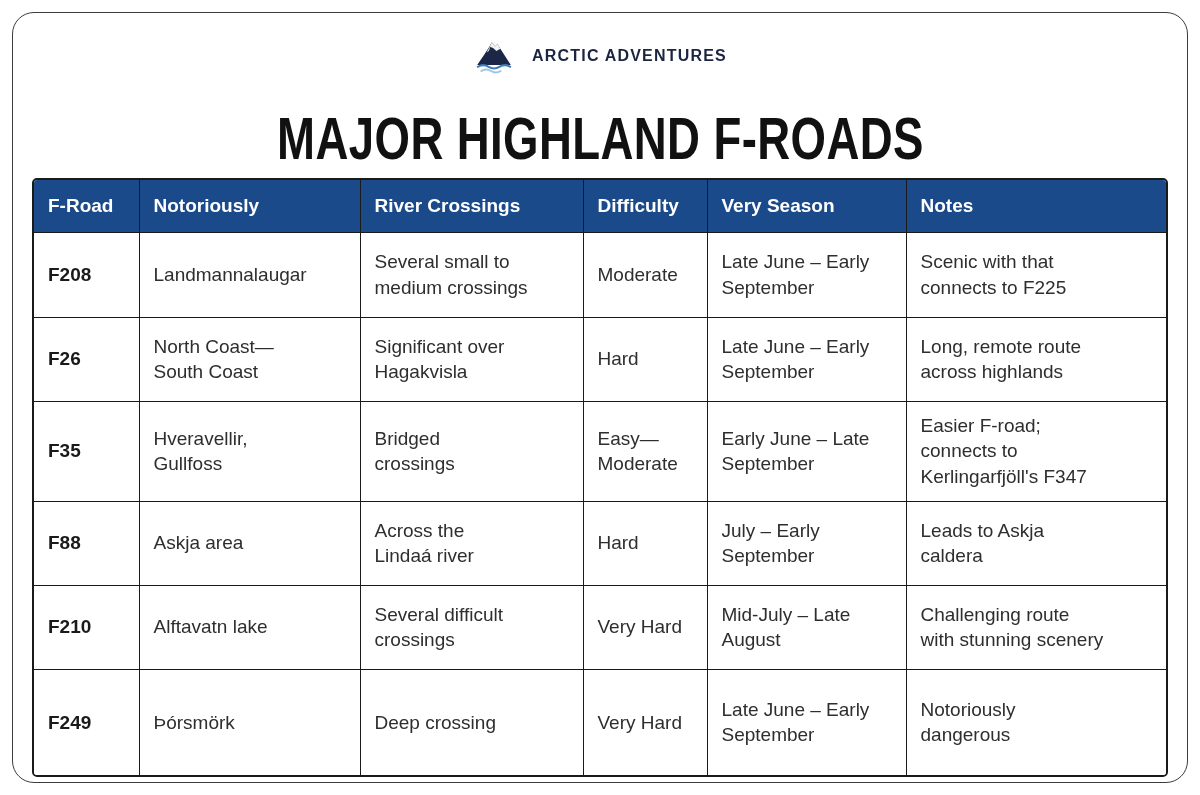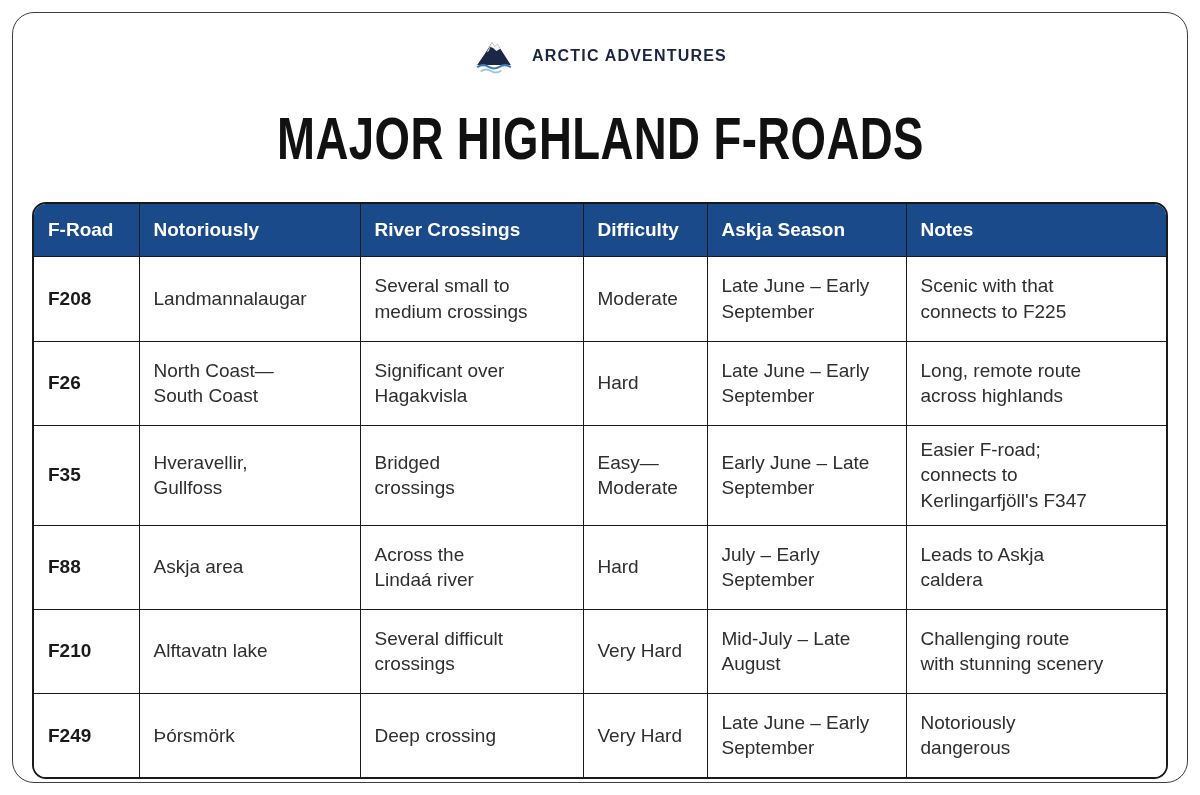--- a/index.html
+++ b/index.html
@@ -7,31 +7,31 @@
   .card{position:absolute;left:12px;top:12px;right:12px;bottom:12px;
         border:1.5px solid #3d3d3d;border-radius:22px;background:#ffffff;}
   
   .logo-row{display:flex;justify-content:center;align-items:center;gap:17px;margin-top:19px;height:48px;}
   .brand-name{font-size:16px;font-weight:bold;letter-spacing:1.2px;color:#1c2540;}
   
   .title-wrap{text-align:center;margin-top:24px;height:66px;}
   .page-title{display:inline-block;font-size:60px;font-weight:bold;color:#111111;
               transform:scaleX(0.76);transform-origin:center;white-space:nowrap;letter-spacing:0.5px;}
   
-  .table-wrap{width:1132px;margin:32px auto 0;border:2px solid #1a1a1a;border-radius:14px;overflow:hidden;}
+  .table-wrap{width:1132px;margin:8px auto 0;border:2px solid #1a1a1a;border-radius:5px;overflow:hidden;}
   table{width:100%;border-collapse:collapse;table-layout:fixed;border:hidden;}
   th,td{border:1.5px solid #1a1a1a;vertical-align:middle;text-align:left;}
   thead tr{height:52px;background:#1a4a8a;}
   th{color:#ffffff;font-size:19px;font-weight:bold;padding:0 14px;}
   td{font-size:19px;color:#2e2e2e;padding:8px 14px;line-height:1.32;white-space:pre-line;}
   td.froad{font-weight:bold;color:#1a1a1a;white-space:nowrap;}
   tbody tr{height:84px;background:#ffffff;}
   tbody tr:nth-child(1){height:85px;}
   tbody tr:nth-child(3){height:100px;}
-  tbody tr:nth-child(6){height:84px;}
+  tbody tr:nth-child(6){height:106px;}
 </style>
 </head>
 <body>
 
 <div class="card">
 
   <div class="logo-row">
     <svg width="42" height="40" viewBox="0 0 70 62" aria-hidden="true">
       <path d="M7 46 C18 30 26 18 31.5 8 L36.5 15 L40.5 11 L63 46 Z" fill="#1c2747"></path>
       <path d="M31.5 8 L36.5 15 L40.5 11 L45.5 19 L39 22.5 L33.5 17.5 L28 15.5 Z" fill="#f4f4f4"></path>
@@ -55,21 +55,21 @@
         <col style="width:124px">
           <col style="width:199px">
           <col style="width:260px">
       </colgroup>
       <thead>
         <tr>
             <th>F-Road</th>
             <th>Notoriously</th>
             <th>River Crossings</th>
             <th>Difficulty</th>
-            <th>Askja Season</th>
+            <th>Very Season</th>
             <th>Notes</th>
           </tr>
       </thead>
       <tbody>
           <tr>
             <td class="froad">F208</td>
             <td>Landmannalaugar</td>
             <td>Several small to
 medium crossings</td>
             <td>Moderate</td>

